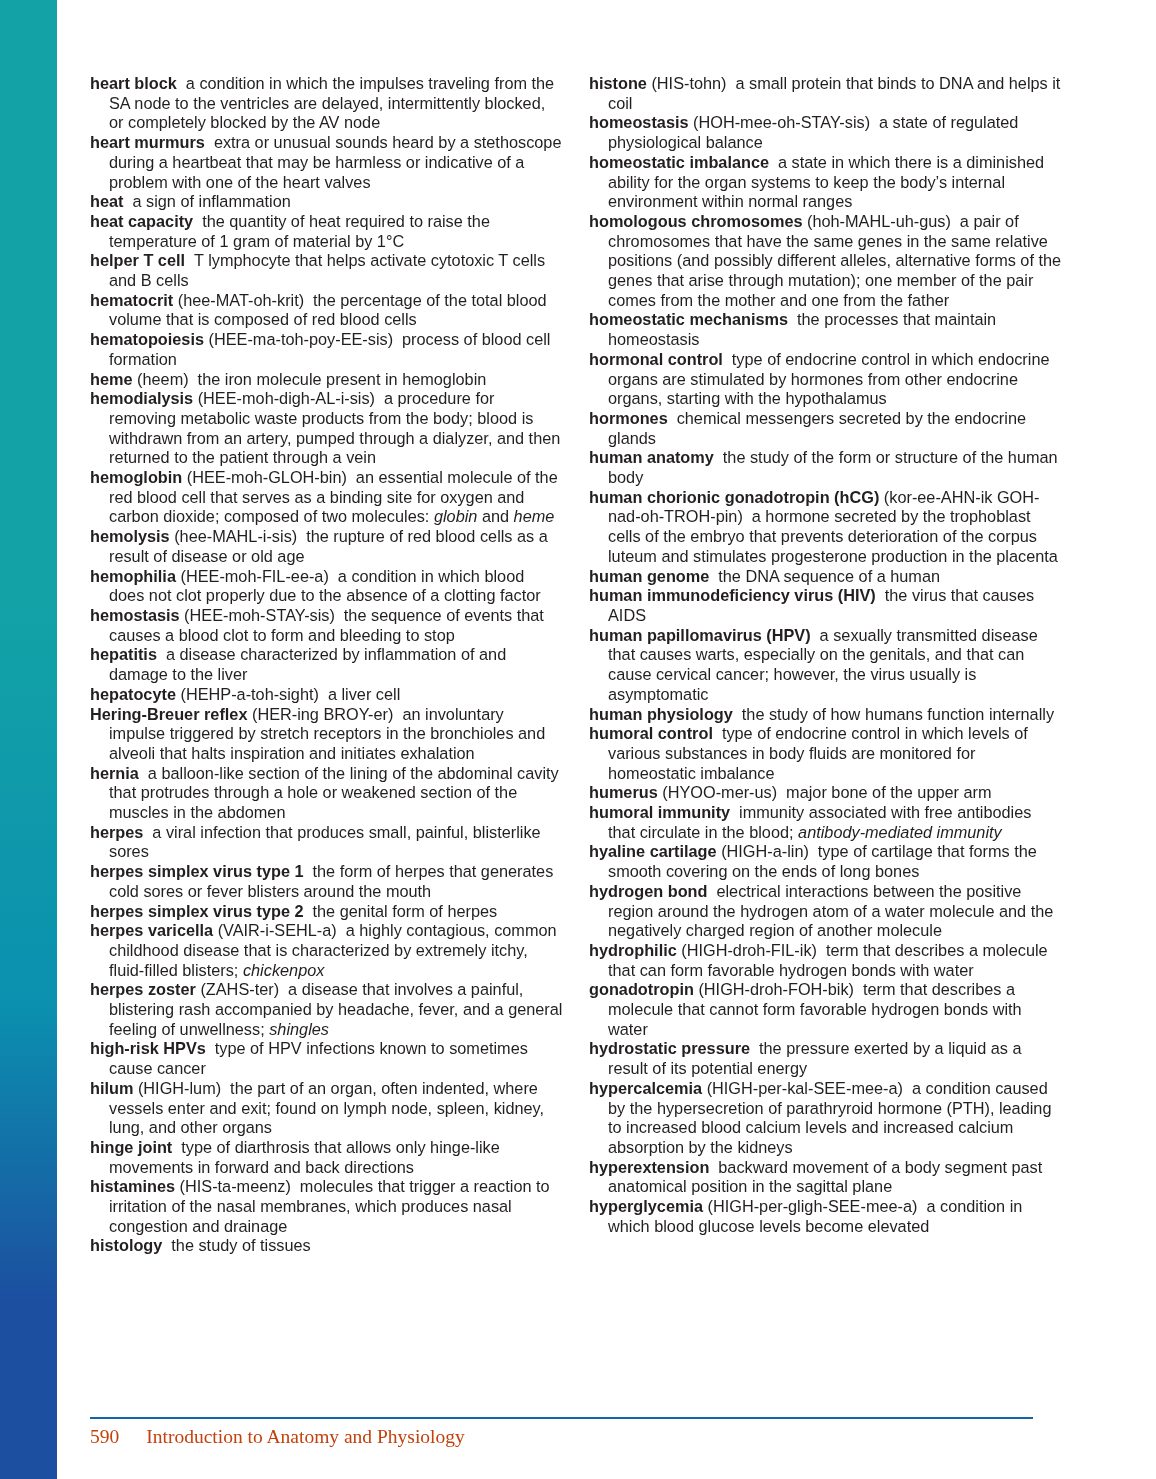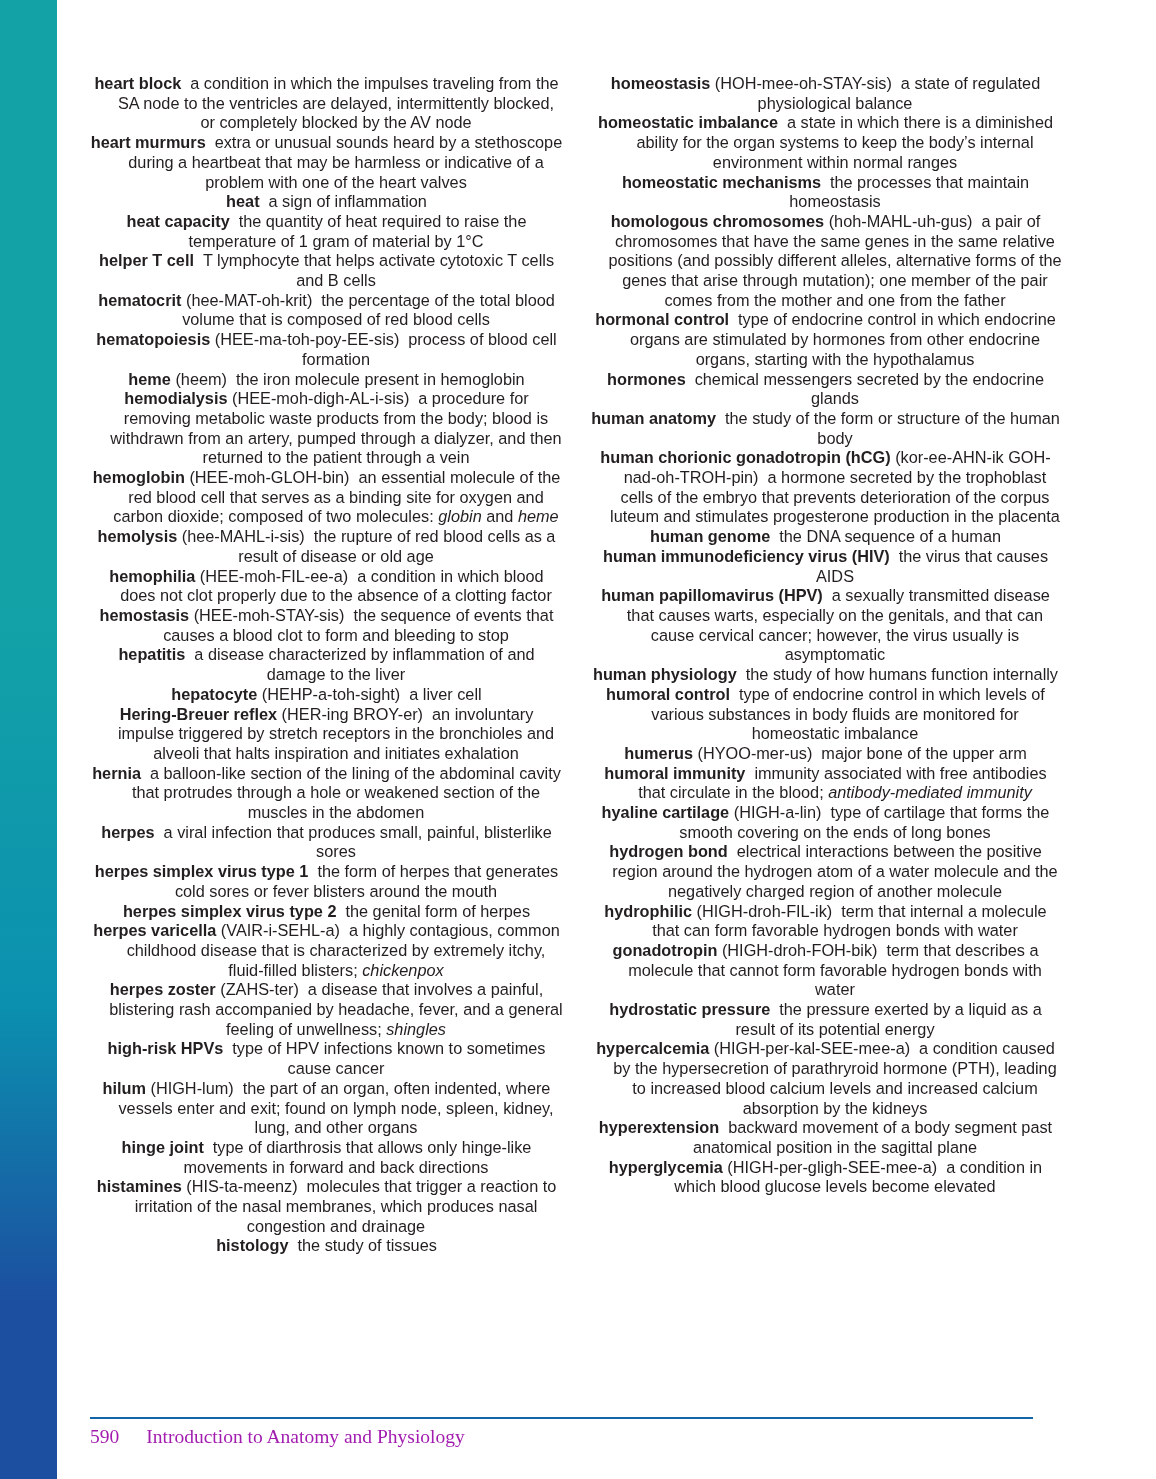--- a/index.html
+++ b/index.html
@@ -30,39 +30,38 @@
     width: 473px;
     font-size: 16.3px;
     line-height: 19.7px;
     color: #231f20;
     text-align: left;
   }
   .entry {
     margin: 0;
     padding-left: 19px;
     text-indent: -19px;
-    text-align: center;
   }
   .entry b.term { font-weight: bold; }
   .gap { display: inline-block; width: 0.55em; }
   .footer {
     position: absolute;
     left: 90px;
     top: 1417px;
     width: 943px;
   }
   .footer-rule {
     border: none;
     border-top: 2px solid #1464a8;
     margin: 0 0 7px 0;
   }
   .footer-line {
     font-family: "Liberation Serif", serif;
     font-size: 19.5px;
-    color: #a21caf;
+    color: #c2410c;
   }
   .booktitle { margin-left: 27px; }
 </style>
 </head>
 <body>
 
 <div class="page">
   <div class="sidebar" style="background: linear-gradient(rgb(19, 163, 166) 0%, rgb(19, 163, 166) 40%, rgb(11, 144, 175) 68%, rgb(28, 79, 160) 88%, rgb(28, 79, 160) 100%);"></div>
   <div class="content">
     <div class="columns">
@@ -89,38 +88,39 @@
           <p class="entry"><b class="term">herpes simplex virus type 2</b><span class="gap"></span><span><span>the genital form of herpes</span></span></p>
           <p class="entry"><b class="term">herpes varicella</b><span>&nbsp;(VAIR-i-SEHL-a)</span><span class="gap"></span><span><span>a highly contagious, common childhood disease that is characterized by extremely itchy, fluid-filled blisters; </span><i>chickenpox</i></span></p>
           <p class="entry"><b class="term">herpes zoster</b><span>&nbsp;(ZAHS-ter)</span><span class="gap"></span><span><span>a disease that involves a painful, blistering rash accompanied by headache, fever, and a general feeling of unwellness; </span><i>shingles</i></span></p>
           <p class="entry"><b class="term">high-risk HPVs</b><span class="gap"></span><span><span>type of HPV infections known to sometimes cause cancer</span></span></p>
           <p class="entry"><b class="term">hilum</b><span>&nbsp;(HIGH-lum)</span><span class="gap"></span><span><span>the part of an organ, often indented, where vessels enter and exit; found on lymph node, spleen, kidney, lung, and other organs</span></span></p>
           <p class="entry"><b class="term">hinge joint</b><span class="gap"></span><span><span>type of diarthrosis that allows only hinge-like movements in forward and back directions</span></span></p>
           <p class="entry"><b class="term">histamines</b><span>&nbsp;(HIS-ta-meenz)</span><span class="gap"></span><span><span>molecules that trigger a reaction to irritation of the nasal membranes, which produces nasal congestion and drainage</span></span></p>
           <p class="entry"><b class="term">histology</b><span class="gap"></span><span><span>the study of tissues</span></span></p>
         </div>
       <div class="col" id="col-right">
+          <p class="entry"><b class="term">histone</b><span>&nbsp;(HIS-tohn)</span><span class="gap"></span><span><span>a small protein that binds to DNA and helps it coil</span></span></p>
           <p class="entry"><b class="term">homeostasis</b><span>&nbsp;(HOH-mee-oh-STAY-sis)</span><span class="gap"></span><span><span>a state of regulated physiological balance</span></span></p>
           <p class="entry"><b class="term">homeostatic imbalance</b><span class="gap"></span><span><span>a state in which there is a diminished ability for the organ systems to keep the body’s internal environment within normal ranges</span></span></p>
+          <p class="entry"><b class="term">homologous chromosomes</b><span>&nbsp;(hoh-MAHL-uh-gus)</span><span class="gap"></span><span><span>a pair of chromosomes that have the same genes in the same relative positions (and possibly different alleles, alternative forms of the genes that arise through mutation); one member of the pair comes from the mother and one from the father</span></span></p>
           <p class="entry"><b class="term">homeostatic mechanisms</b><span class="gap"></span><span><span>the processes that maintain homeostasis</span></span></p>
-          <p class="entry"><b class="term">homologous chromosomes</b><span>&nbsp;(hoh-MAHL-uh-gus)</span><span class="gap"></span><span><span>a pair of chromosomes that have the same genes in the same relative positions (and possibly different alleles, alternative forms of the genes that arise through mutation); one member of the pair comes from the mother and one from the father</span></span></p>
           <p class="entry"><b class="term">hormonal control</b><span class="gap"></span><span><span>type of endocrine control in which endocrine organs are stimulated by hormones from other endocrine organs, starting with the hypothalamus</span></span></p>
           <p class="entry"><b class="term">hormones</b><span class="gap"></span><span><span>chemical messengers secreted by the endocrine glands</span></span></p>
           <p class="entry"><b class="term">human anatomy</b><span class="gap"></span><span><span>the study of the form or structure of the human body</span></span></p>
           <p class="entry"><b class="term">human chorionic gonadotropin (hCG)</b><span>&nbsp;(kor-ee-AHN-ik GOH-nad-oh-TROH-pin)</span><span class="gap"></span><span><span>a hormone secreted by the trophoblast cells of the embryo that prevents deterioration of the corpus luteum and stimulates progesterone production in the placenta</span></span></p>
           <p class="entry"><b class="term">human genome</b><span class="gap"></span><span><span>the DNA sequence of a human</span></span></p>
           <p class="entry"><b class="term">human immunodeficiency virus (HIV)</b><span class="gap"></span><span><span>the virus that causes AIDS</span></span></p>
           <p class="entry"><b class="term">human papillomavirus (HPV)</b><span class="gap"></span><span><span>a sexually transmitted disease that causes warts, especially on the genitals, and that can cause cervical cancer; however, the virus usually is asymptomatic</span></span></p>
           <p class="entry"><b class="term">human physiology</b><span class="gap"></span><span><span>the study of how humans function internally</span></span></p>
           <p class="entry"><b class="term">humoral control</b><span class="gap"></span><span><span>type of endocrine control in which levels of various substances in body fluids are monitored for homeostatic imbalance</span></span></p>
           <p class="entry"><b class="term">humerus</b><span>&nbsp;(HYOO-mer-us)</span><span class="gap"></span><span><span>major bone of the upper arm</span></span></p>
           <p class="entry"><b class="term">humoral immunity</b><span class="gap"></span><span><span>immunity associated with free antibodies that circulate in the blood; </span><i>antibody-mediated immunity</i></span></p>
           <p class="entry"><b class="term">hyaline cartilage</b><span>&nbsp;(HIGH-a-lin)</span><span class="gap"></span><span><span>type of cartilage that forms the smooth covering on the ends of long bones</span></span></p>
           <p class="entry"><b class="term">hydrogen bond</b><span class="gap"></span><span><span>electrical interactions between the positive region around the hydrogen atom of a water molecule and the negatively charged region of another molecule</span></span></p>
-          <p class="entry"><b class="term">hydrophilic</b><span>&nbsp;(HIGH-droh-FIL-ik)</span><span class="gap"></span><span><span>term that internal a molecule that can form favorable hydrogen bonds with water</span></span></p>
+          <p class="entry"><b class="term">hydrophilic</b><span>&nbsp;(HIGH-droh-FIL-ik)</span><span class="gap"></span><span><span>term that describes a molecule that can form favorable hydrogen bonds with water</span></span></p>
           <p class="entry"><b class="term">gonadotropin</b><span>&nbsp;(HIGH-droh-FOH-bik)</span><span class="gap"></span><span><span>term that describes a molecule that cannot form favorable hydrogen bonds with water</span></span></p>
           <p class="entry"><b class="term">hydrostatic pressure</b><span class="gap"></span><span><span>the pressure exerted by a liquid as a result of its potential energy</span></span></p>
           <p class="entry"><b class="term">hypercalcemia</b><span>&nbsp;(HIGH-per-kal-SEE-mee-a)</span><span class="gap"></span><span><span>a condition caused by the hypersecretion of parathryroid hormone (PTH), leading to increased blood calcium levels and increased calcium absorption by the kidneys</span></span></p>
           <p class="entry"><b class="term">hyperextension</b><span class="gap"></span><span><span>backward movement of a body segment past anatomical position in the sagittal plane</span></span></p>
           <p class="entry"><b class="term">hyperglycemia</b><span>&nbsp;(HIGH-per-gligh-SEE-mee-a)</span><span class="gap"></span><span><span>a condition in which blood glucose levels become elevated</span></span></p>
         </div>
     </div>
   </div>
   <div class="footer">
     <hr class="footer-rule" style="border-top-color: rgb(20, 100, 168);">

